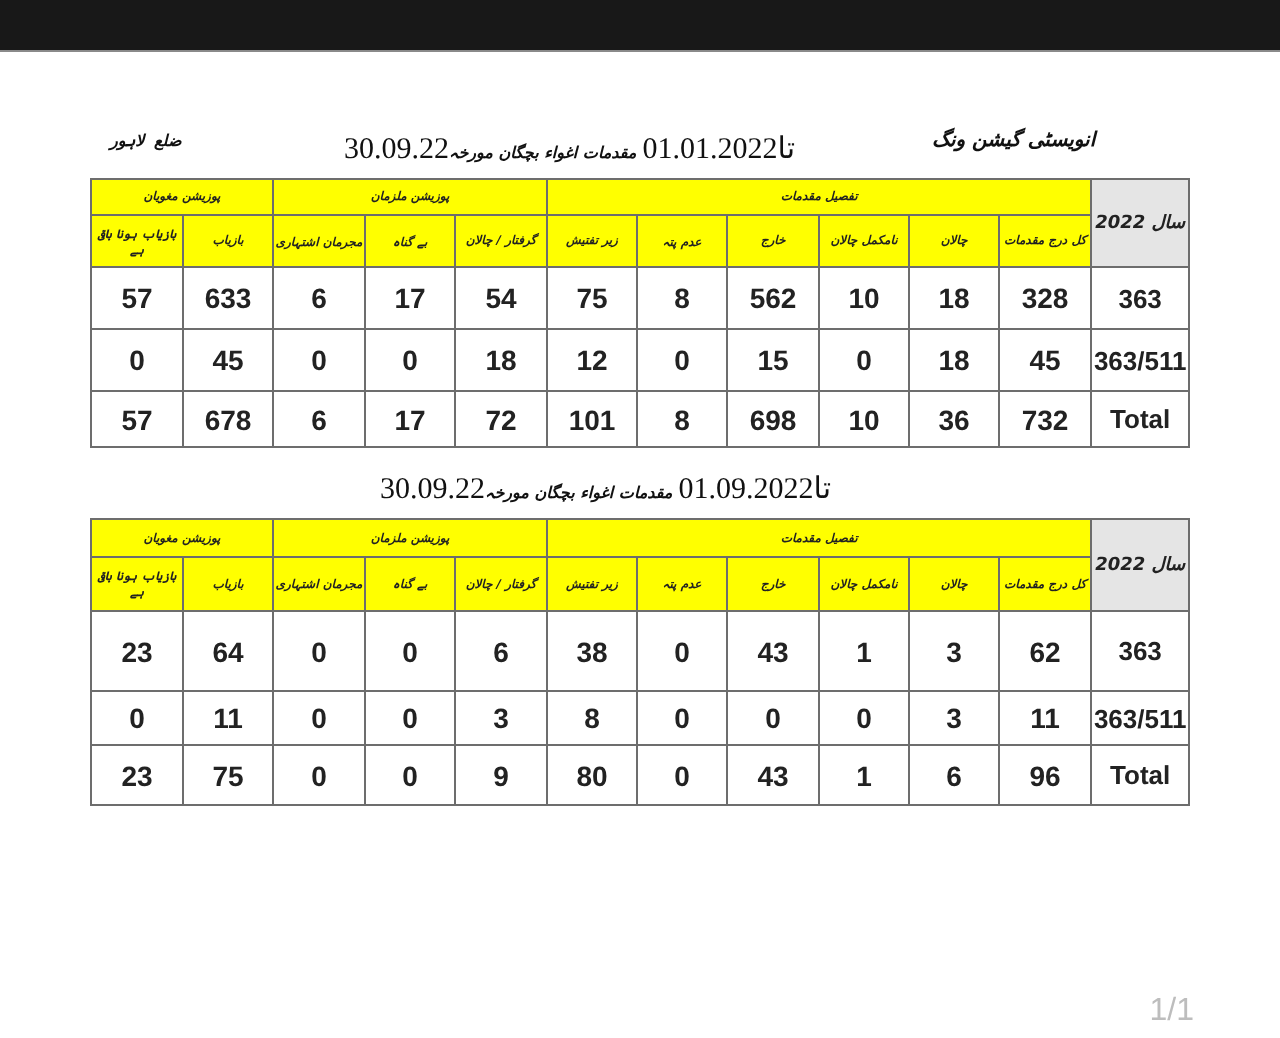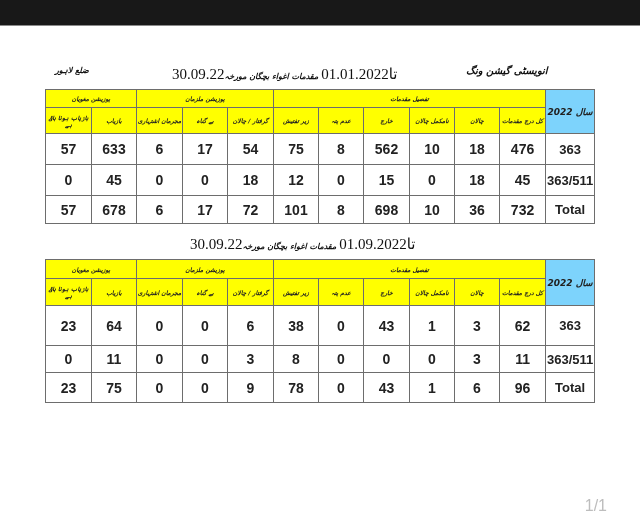--- a/index.html
+++ b/index.html
@@ -8,30 +8,30 @@
   .topbar { position:absolute; left:0; top:0; width:640px; height:25px; background:#181818;
             border-bottom:1px solid #8a8a8a; }
   .title-line { position:absolute; font-size:11px; color:#111; white-space:nowrap; }
   .urdu { font-family:"DejaVu Sans", sans-serif; font-style:italic; font-size:8px; font-weight:bold; }
   .date-title { font-family:"Liberation Serif", serif; font-size:15px; color:#111; }
   table.report { position:absolute; left:45px; border-collapse:collapse; table-layout:fixed; }
   table.report td { border:1px solid #6d6d6d; text-align:center; vertical-align:middle; padding:0;
                     font-family:"Liberation Sans", sans-serif; font-weight:bold; font-size:14px; color:#222; }
   table.report td.hdr { background:#ffff00; font-family:"DejaVu Sans", sans-serif; font-size:6px;
                         font-style:italic; color:#222; font-weight:bold; }
-  table.report td.yearhdr { background:#7dd3fc; font-size:9px; }
+  table.report td.yearhdr { background:#e5e5e5; font-size:9px; }
   table.report td.lastcol { font-size:13px; }
-  .pager { position:absolute; right:33px; top:497px; font-size:16px; color:#bdbdbd; }
+  .pager { position:absolute; right:43px; top:497px; font-size:16px; color:#bdbdbd; }
 </style>
 </head>
 <body>
 
 <div class="topbar"></div>
 
-<div class="title-line urdu" style="left:55px; top:66px;">ضلع لاہور</div>
+<div class="title-line urdu" style="left:55px; top:66px;font-family:Liberation Mono, monospace;">ضلع لاہور</div>
 <div class="title-line urdu" style="left:466px; top:65px; font-size:10px;">انویسٹی گیشن ونگ</div>
 
 <div class="title-line" style="left:172px; top:65px;">
   <span class="date-title">30.09.22تا01.01.2022</span>
   <span class="urdu">مقدمات اغواء بچگان مورخہ</span>
 </div>
 
 <table class="report" style="top:89px; width:549px;">
   <colgroup>
     <col style="width:46px">
@@ -71,21 +71,21 @@
     <td>57</td>
     <td>633</td>
     <td>6</td>
     <td>17</td>
     <td>54</td>
     <td>75</td>
     <td>8</td>
     <td>562</td>
     <td>10</td>
     <td>18</td>
-    <td>476</td>
+    <td>328</td>
     <td class="lastcol">363</td>
   </tr>
   <tr style="height:31px;">
     <td>0</td>
     <td>45</td>
     <td>0</td>
     <td>0</td>
     <td>18</td>
     <td>12</td>
     <td>0</td>
@@ -179,21 +179,21 @@
     <td>3</td>
     <td>11</td>
     <td class="lastcol">363/511</td>
   </tr>
   <tr style="height:30px;">
     <td>23</td>
     <td>75</td>
     <td>0</td>
     <td>0</td>
     <td>9</td>
-    <td>78</td>
+    <td>80</td>
     <td>0</td>
     <td>43</td>
     <td>1</td>
     <td>6</td>
     <td>96</td>
     <td class="lastcol">Total</td>
   </tr>
 </tbody>
   </table>
 

